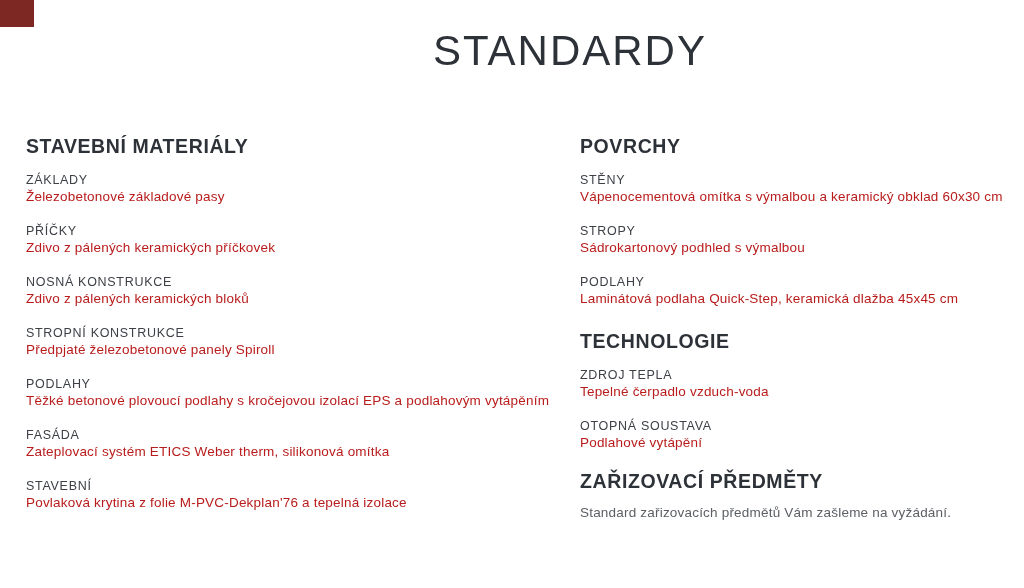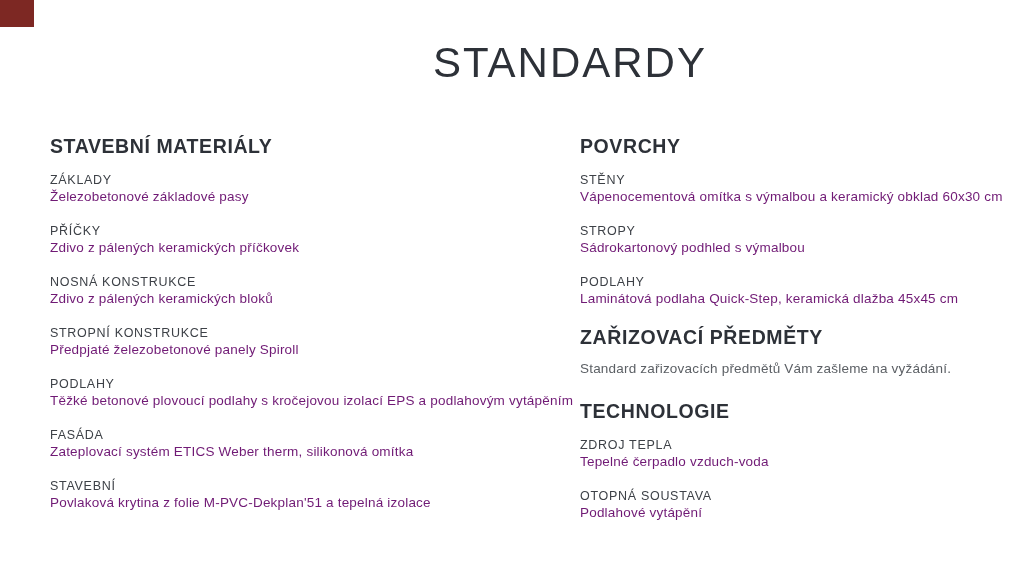--- a/index.html
+++ b/index.html
@@ -10,30 +10,30 @@
     position: relative;
     overflow: hidden;
     -webkit-font-smoothing: antialiased;
   }
   .corner-marker {
     position: absolute; left: 0; top: 0;
     width: 34px; height: 27px;
     background: #7d2823;
   }
   .page-title {
-    position: absolute; top: 38px; left: 116px; right: 0;
+    position: absolute; top: 26px; left: 116px; right: 0;
     margin: 0;
     text-align: center;
     font-size: 42px; line-height: 50px;
     font-weight: 400;
     letter-spacing: 2px;
     color: #2d3138;
   }
   .col { position: absolute; top: 134px; }
-  .col-left  { left: 50px;  width: 545px; }
+  .col-left  { left: 26px;  width: 545px; }
   .col-right { left: 580px; width: 432px; }
   .section-heading {
     margin: 0 0 14px 0;
     font-size: 19.5px; line-height: 24px;
     font-weight: 700;
     letter-spacing: 0.6px;
     color: #2d3138;
   }
   .section { margin: 0; }
   .section-technologie { margin-top: 21px; }
@@ -42,21 +42,21 @@
   .spec-item { margin: 0 0 17px 0; }
   .spec-label {
     font-size: 12.5px; line-height: 16px;
     font-weight: 400;
     letter-spacing: 0.7px;
     color: #3d4147;
   }
   .spec-value {
     font-size: 13.5px; line-height: 18px;
     letter-spacing: 0.2px;
-    color: #701a75;
+    color: #b91c1c;
   }
   .note-text {
     font-size: 13.5px; line-height: 18px;
     letter-spacing: 0.2px;
     color: #5c6065;
   }
 </style>
 </head>
 <body>
 
@@ -87,21 +87,21 @@
     <div class="spec-item">
       <div class="spec-label">PODLAHY</div>
       <div class="spec-value">Těžké betonové plovoucí podlahy s kročejovou izolací EPS a podlahovým vytápěním</div>
     </div>
     <div class="spec-item">
       <div class="spec-label">FASÁDA</div>
       <div class="spec-value">Zateplovací systém ETICS Weber therm, silikonová omítka</div>
     </div>
     <div class="spec-item">
       <div class="spec-label">STAVEBNÍ</div>
-      <div class="spec-value">Povlaková krytina z folie M-PVC-Dekplan'51 a tepelná izolace</div>
+      <div class="spec-value">Povlaková krytina z folie M-PVC-Dekplan'76 a tepelná izolace</div>
     </div>
   </section>
 </div>
 
 <div class="col col-right">
   <section class="section">
     <h2 class="section-heading">POVRCHY</h2>
 
     <div class="spec-item">
       <div class="spec-label">STĚNY</div>
@@ -110,30 +110,30 @@
     <div class="spec-item">
       <div class="spec-label">STROPY</div>
       <div class="spec-value">Sádrokartonový podhled s výmalbou</div>
     </div>
     <div class="spec-item">
       <div class="spec-label">PODLAHY</div>
       <div class="spec-value">Laminátová podlaha Quick-Step, keramická dlažba 45x45 cm</div>
     </div>
   </section>
 
-  <section class="section section-zarizovaci">
-    <h2 class="section-heading">ZAŘIZOVACÍ PŘEDMĚTY</h2>
-    <div class="note-text">Standard zařizovacích předmětů Vám zašleme na vyžádání.</div>
-  </section>
-
   <section class="section section-technologie">
     <h2 class="section-heading">TECHNOLOGIE</h2>
 
     <div class="spec-item">
       <div class="spec-label">ZDROJ TEPLA</div>
       <div class="spec-value">Tepelné čerpadlo vzduch-voda</div>
     </div>
     <div class="spec-item">
       <div class="spec-label">OTOPNÁ SOUSTAVA</div>
       <div class="spec-value">Podlahové vytápění</div>
     </div>
   </section>
+
+  <section class="section section-zarizovaci">
+    <h2 class="section-heading">ZAŘIZOVACÍ PŘEDMĚTY</h2>
+    <div class="note-text">Standard zařizovacích předmětů Vám zašleme na vyžádání.</div>
+  </section>
 </div>
 
 </body></html>

